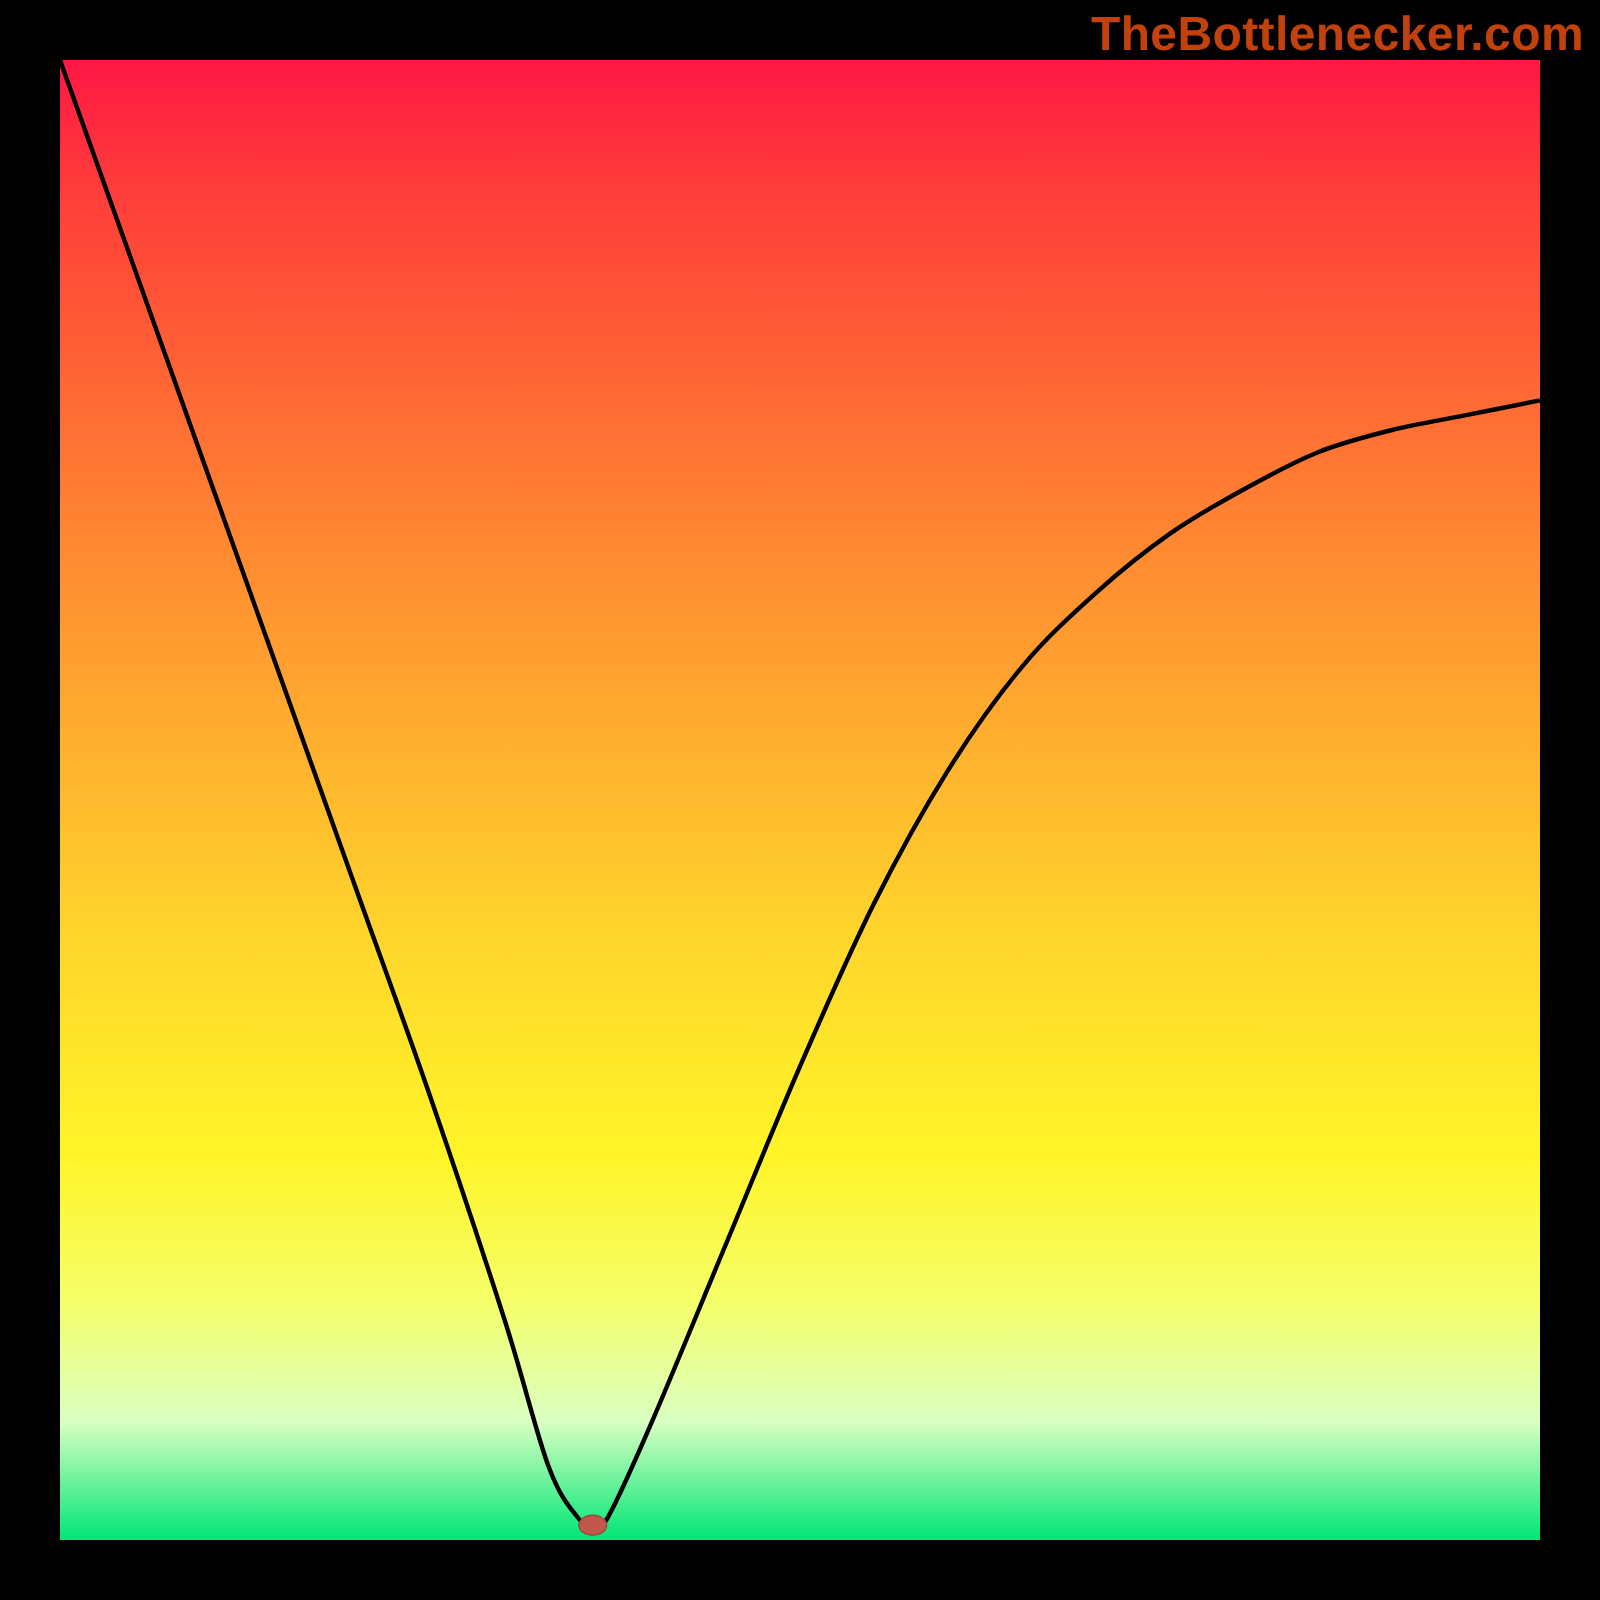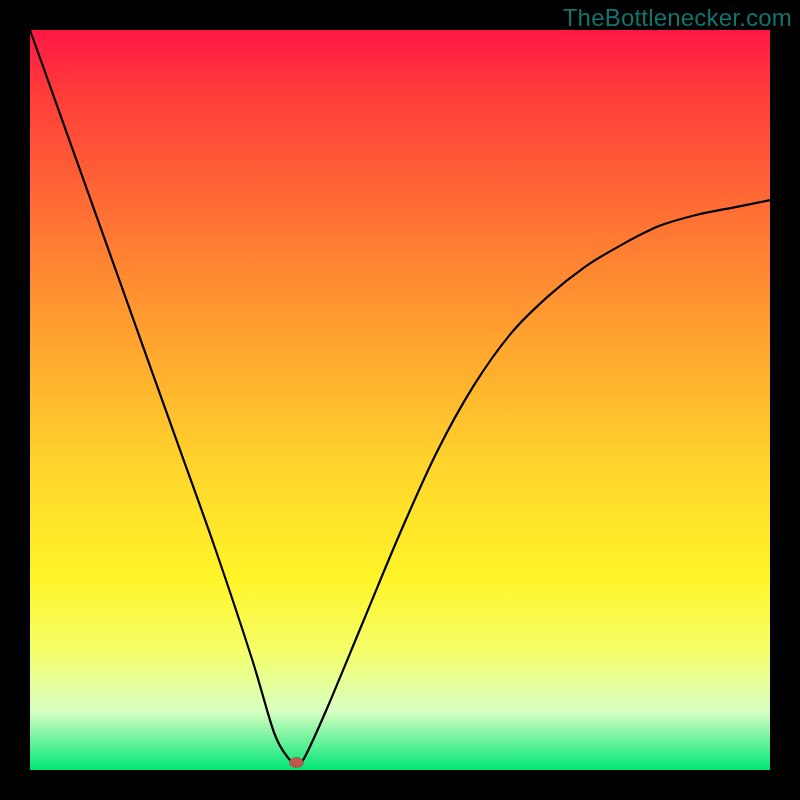--- a/index.html
+++ b/index.html
@@ -38,23 +38,23 @@
       #fff428 74%,
       #f5ff6a 84%,
       #d9ffc2 92%,
       #00e676 100%
     );
   }
   .watermark {
     position: absolute;
     top: 4px;
     right: 8px;
-    color: #0f766e;
+    color: #c2410c;
     font-size: 24px;
-    font-weight: 400;
+    font-weight: 700;
     letter-spacing: 0.2px;
     user-select: none;
   }
   svg.curve-layer {
     position: absolute;
     top: 0;
     left: 0;
     width: 740px;
     height: 740px;
     overflow: visible;

